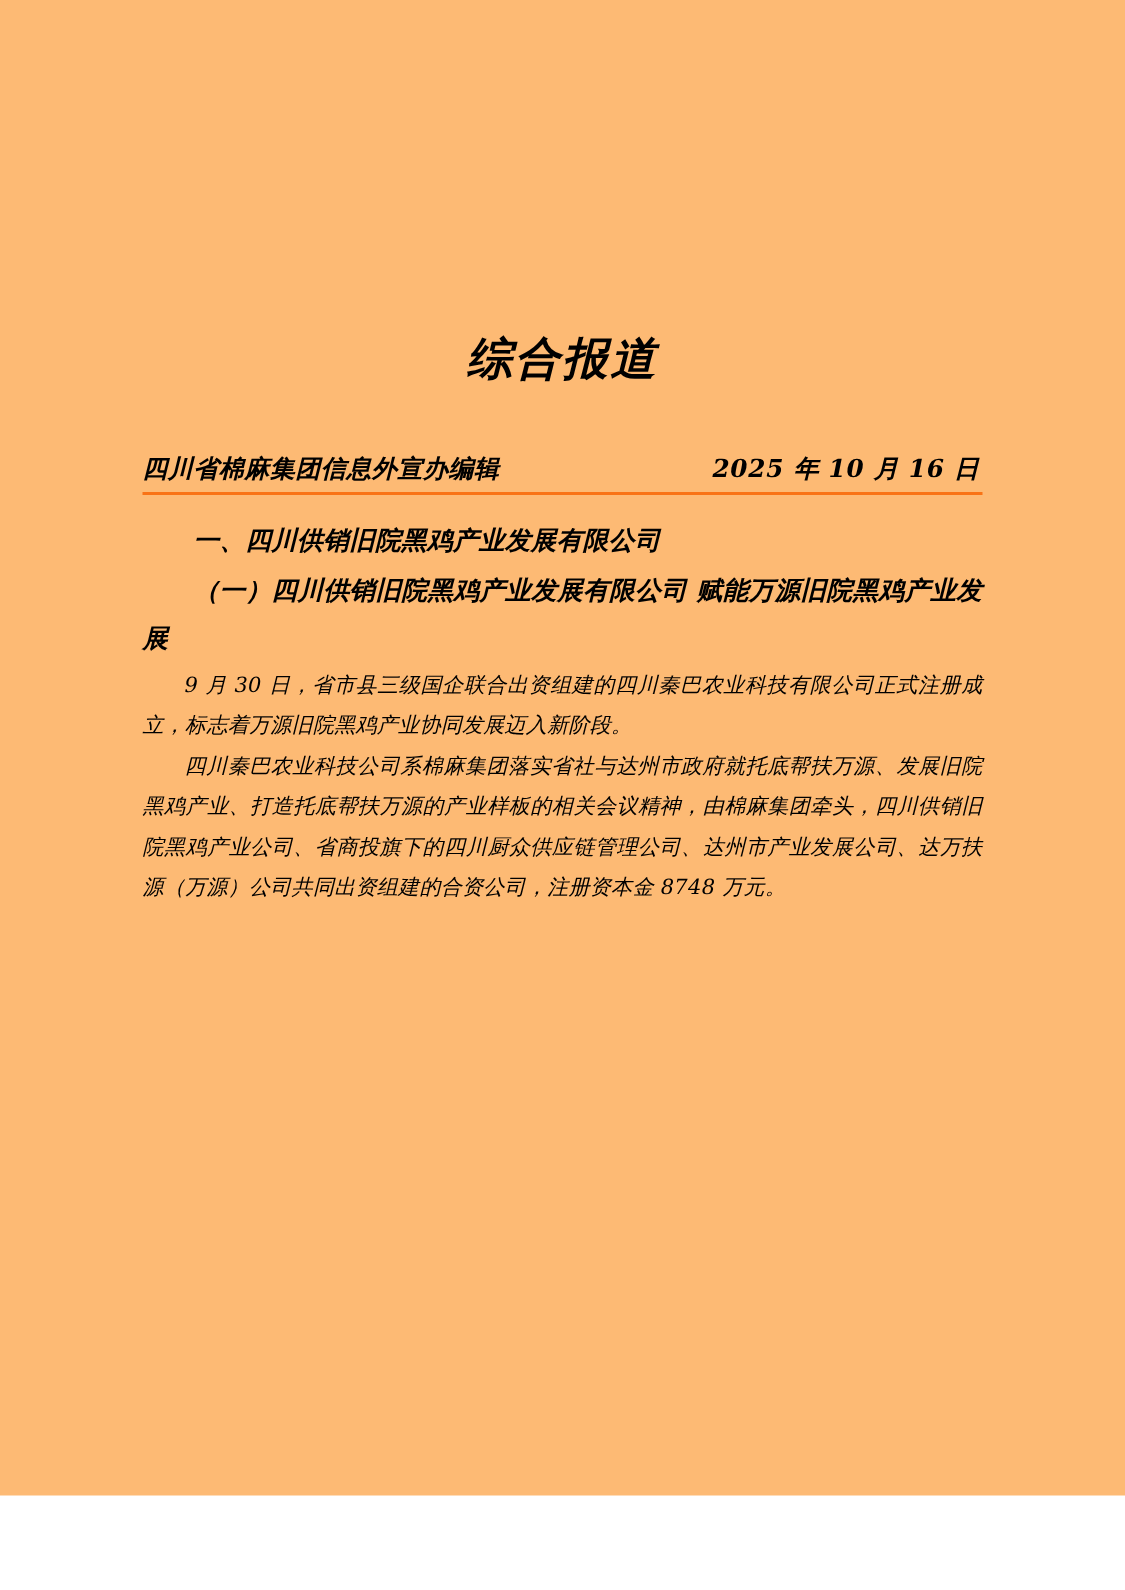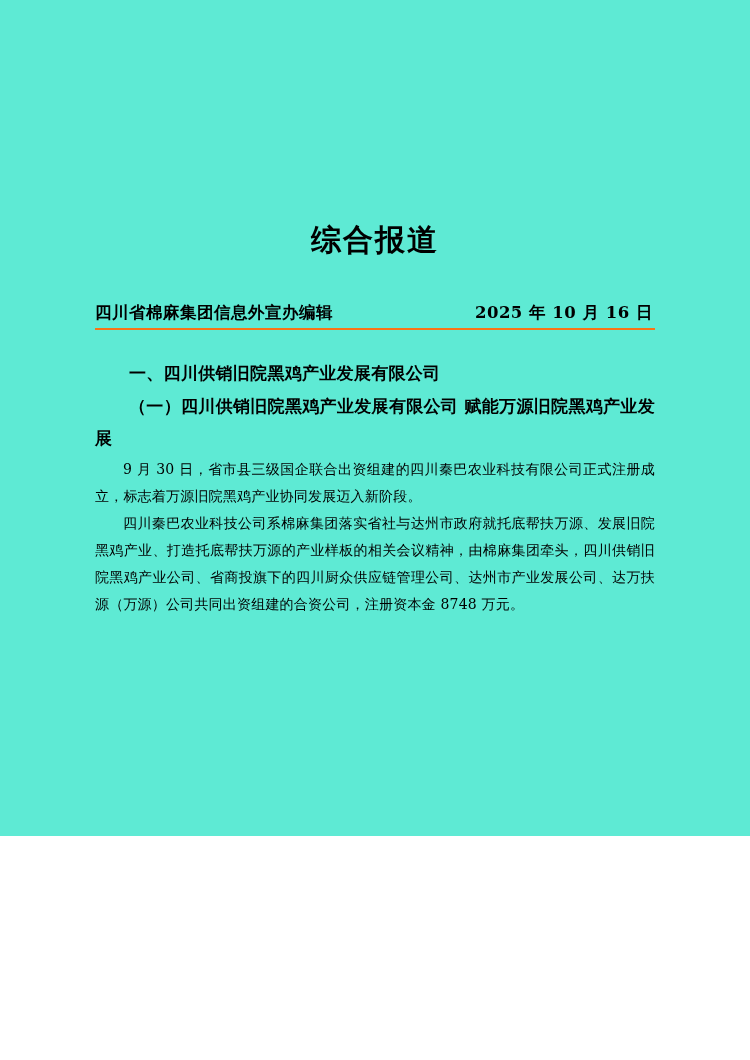--- a/index.html
+++ b/index.html
@@ -10,24 +10,25 @@
   body {
     width: 750px;
     height: 1060px;
     font-family: "DejaVu Sans", sans-serif;
     color: #000000;
     overflow: hidden;
   }
   .page {
     position: relative;
     width: 750px;
-    height: 836px;
-    background: #5eead4;
+    height: 997px;
+    background: #fdba74;
     box-sizing: border-box;
     padding: 0 95px;
+    font-style: italic;
   }
   .spacer-top { height: 222px; }
 
   .doc-title {
     text-align: center;
     font-family: "DejaVu Serif", serif;
     font-weight: bold;
     font-size: 30px;
     letter-spacing: 2px;
     line-height: 1.2;
@@ -59,21 +60,21 @@
   }
   .meta-right {
     font-family: "DejaVu Serif", serif;
     font-weight: bold;
     font-size: 16.5px;
     letter-spacing: 0.5px;
     white-space: nowrap;
     padding-right: 2px;
   }
 
-  .body-block { margin-top: 28px; }
+  .body-block { margin-top: 16px; }
 
   .heading-1 {
     font-family: "DejaVu Serif", serif;
     font-weight: bold;
     font-size: 17px;
     line-height: 1.85;
     text-indent: 2em;
     margin: 0 0 2px 0;
     letter-spacing: 0.3px;
   }

